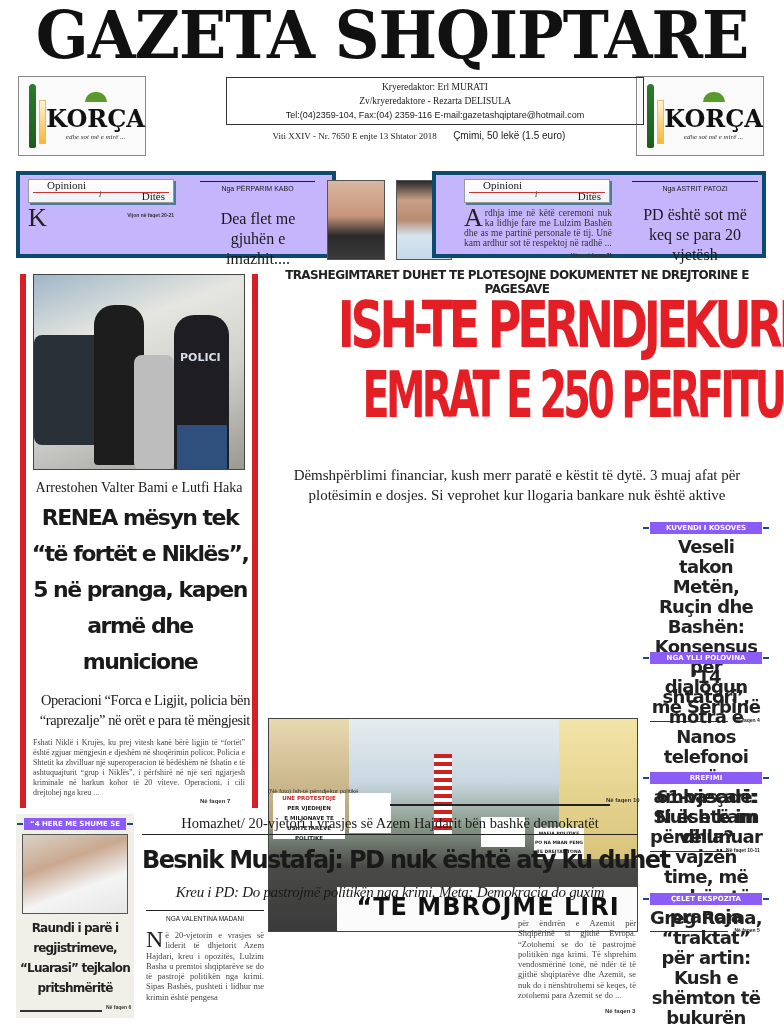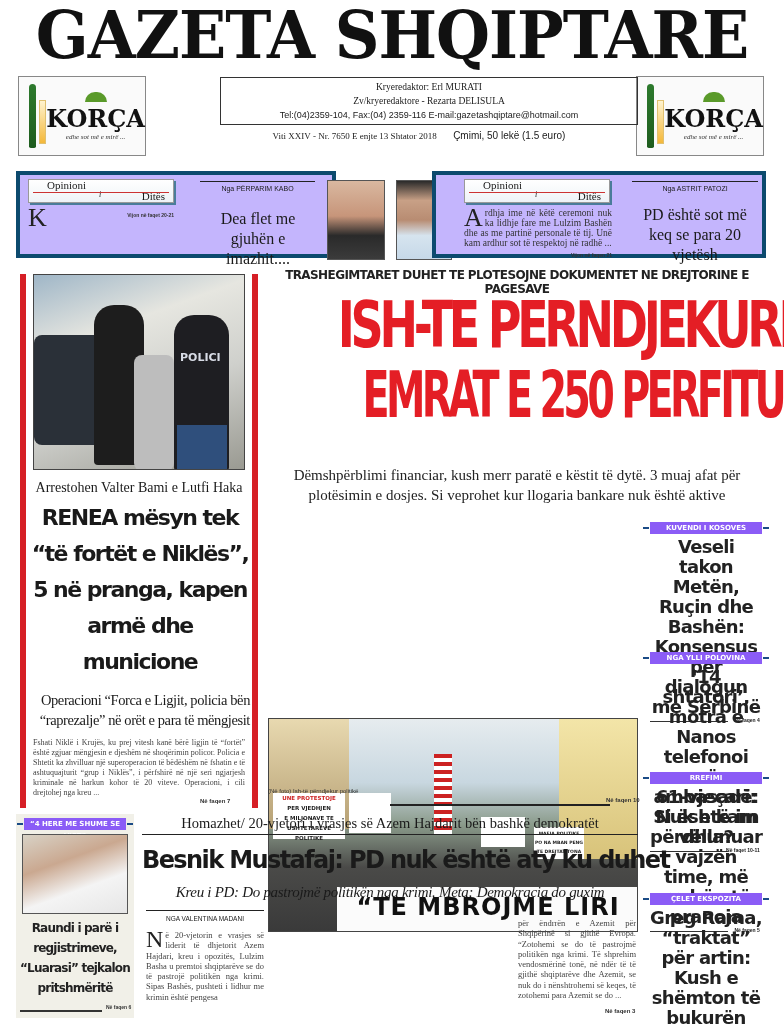--- a/index.html
+++ b/index.html
@@ -6,21 +6,21 @@
   body { width: 784px; height: 1024px; background: #fff; position: relative; overflow: hidden; font-family: "Liberation Serif", serif; color: #1a1a1a; }
   .abs { position: absolute; }
   .masthead { left: 0; top: 0; width: 784px; height: 72px; text-align: center; font-family: "DejaVu Serif", serif; font-weight: bold; font-size: 62px; letter-spacing: -1px; line-height: 72px; transform: scaleY(1.05); color: #111; }
   .ad { width: 128px; height: 80px; border: 1px solid #888; background: #fafafa; display: flex; align-items: center; }
   .ad .bottle { width: 18px; height: 64px; margin-left: 10px; background: linear-gradient(#2d7a2d, #1e5c1e); border-radius: 6px 6px 3px 3px; }
   .ad .glass { width: 14px; height: 44px; margin-left: 3px; margin-top: 12px; background: linear-gradient(#fff3cf, #f4b83a); border: 1px solid #e0c070; }
   .ad .brand { flex: 1; text-align: center; }
   .ad .brand .name { font-family: "DejaVu Serif", serif; font-weight: bold; font-size: 24px; color: #111; }
   .ad .brand .crest { width: 22px; height: 10px; margin: 0 auto 2px; background: #5a9a2a; border-radius: 10px 10px 0 0; }
   .ad .brand .tag { font-size: 7px; font-style: italic; color: #333; }
-  .editorbox { left: 220px; top: 77px; width: 418px; height: 48px; border: 1.5px solid #333; text-align: center; font-size: 9.5px; line-height: 14px; padding-top: 2px; }
+  .editorbox { left: 226px; top: 77px; width: 418px; height: 48px; border: 1.5px solid #333; text-align: center; font-size: 9.5px; line-height: 14px; padding-top: 2px; }
   .editorbox .mail { font-family: "Liberation Sans", sans-serif; font-size: 9px; }
   .issue { left: 210px; top: 130px; width: 418px; text-align: center; font-size: 9px; }
   .issue .price { font-family: "Liberation Sans", sans-serif; font-size: 10px; margin-left: 14px; }
   .opbox { border: 4px solid #0c4a6e; background: #c4b5fd; }
   .optag { width: 146px; height: 24px; border: 1px solid #999; background: linear-gradient(#fff, #eef3f7); box-shadow: 2px 2px 0 #4a7c9a; position: relative; font-size: 11px; }
   .optag .o { position: absolute; left: 18px; top: -1px; }
   .optag .i { position: absolute; left: 70px; top: 10px; font-size: 8px; font-style: italic; }
   .optag .d { position: absolute; right: 8px; top: 10px; }
   .optag .line { position: absolute; left: 4px; right: 4px; top: 12px; height: 1px; background: #c33; }
   .opbody { font-size: 9.5px; line-height: 10px; text-align: justify; color: #333; }

